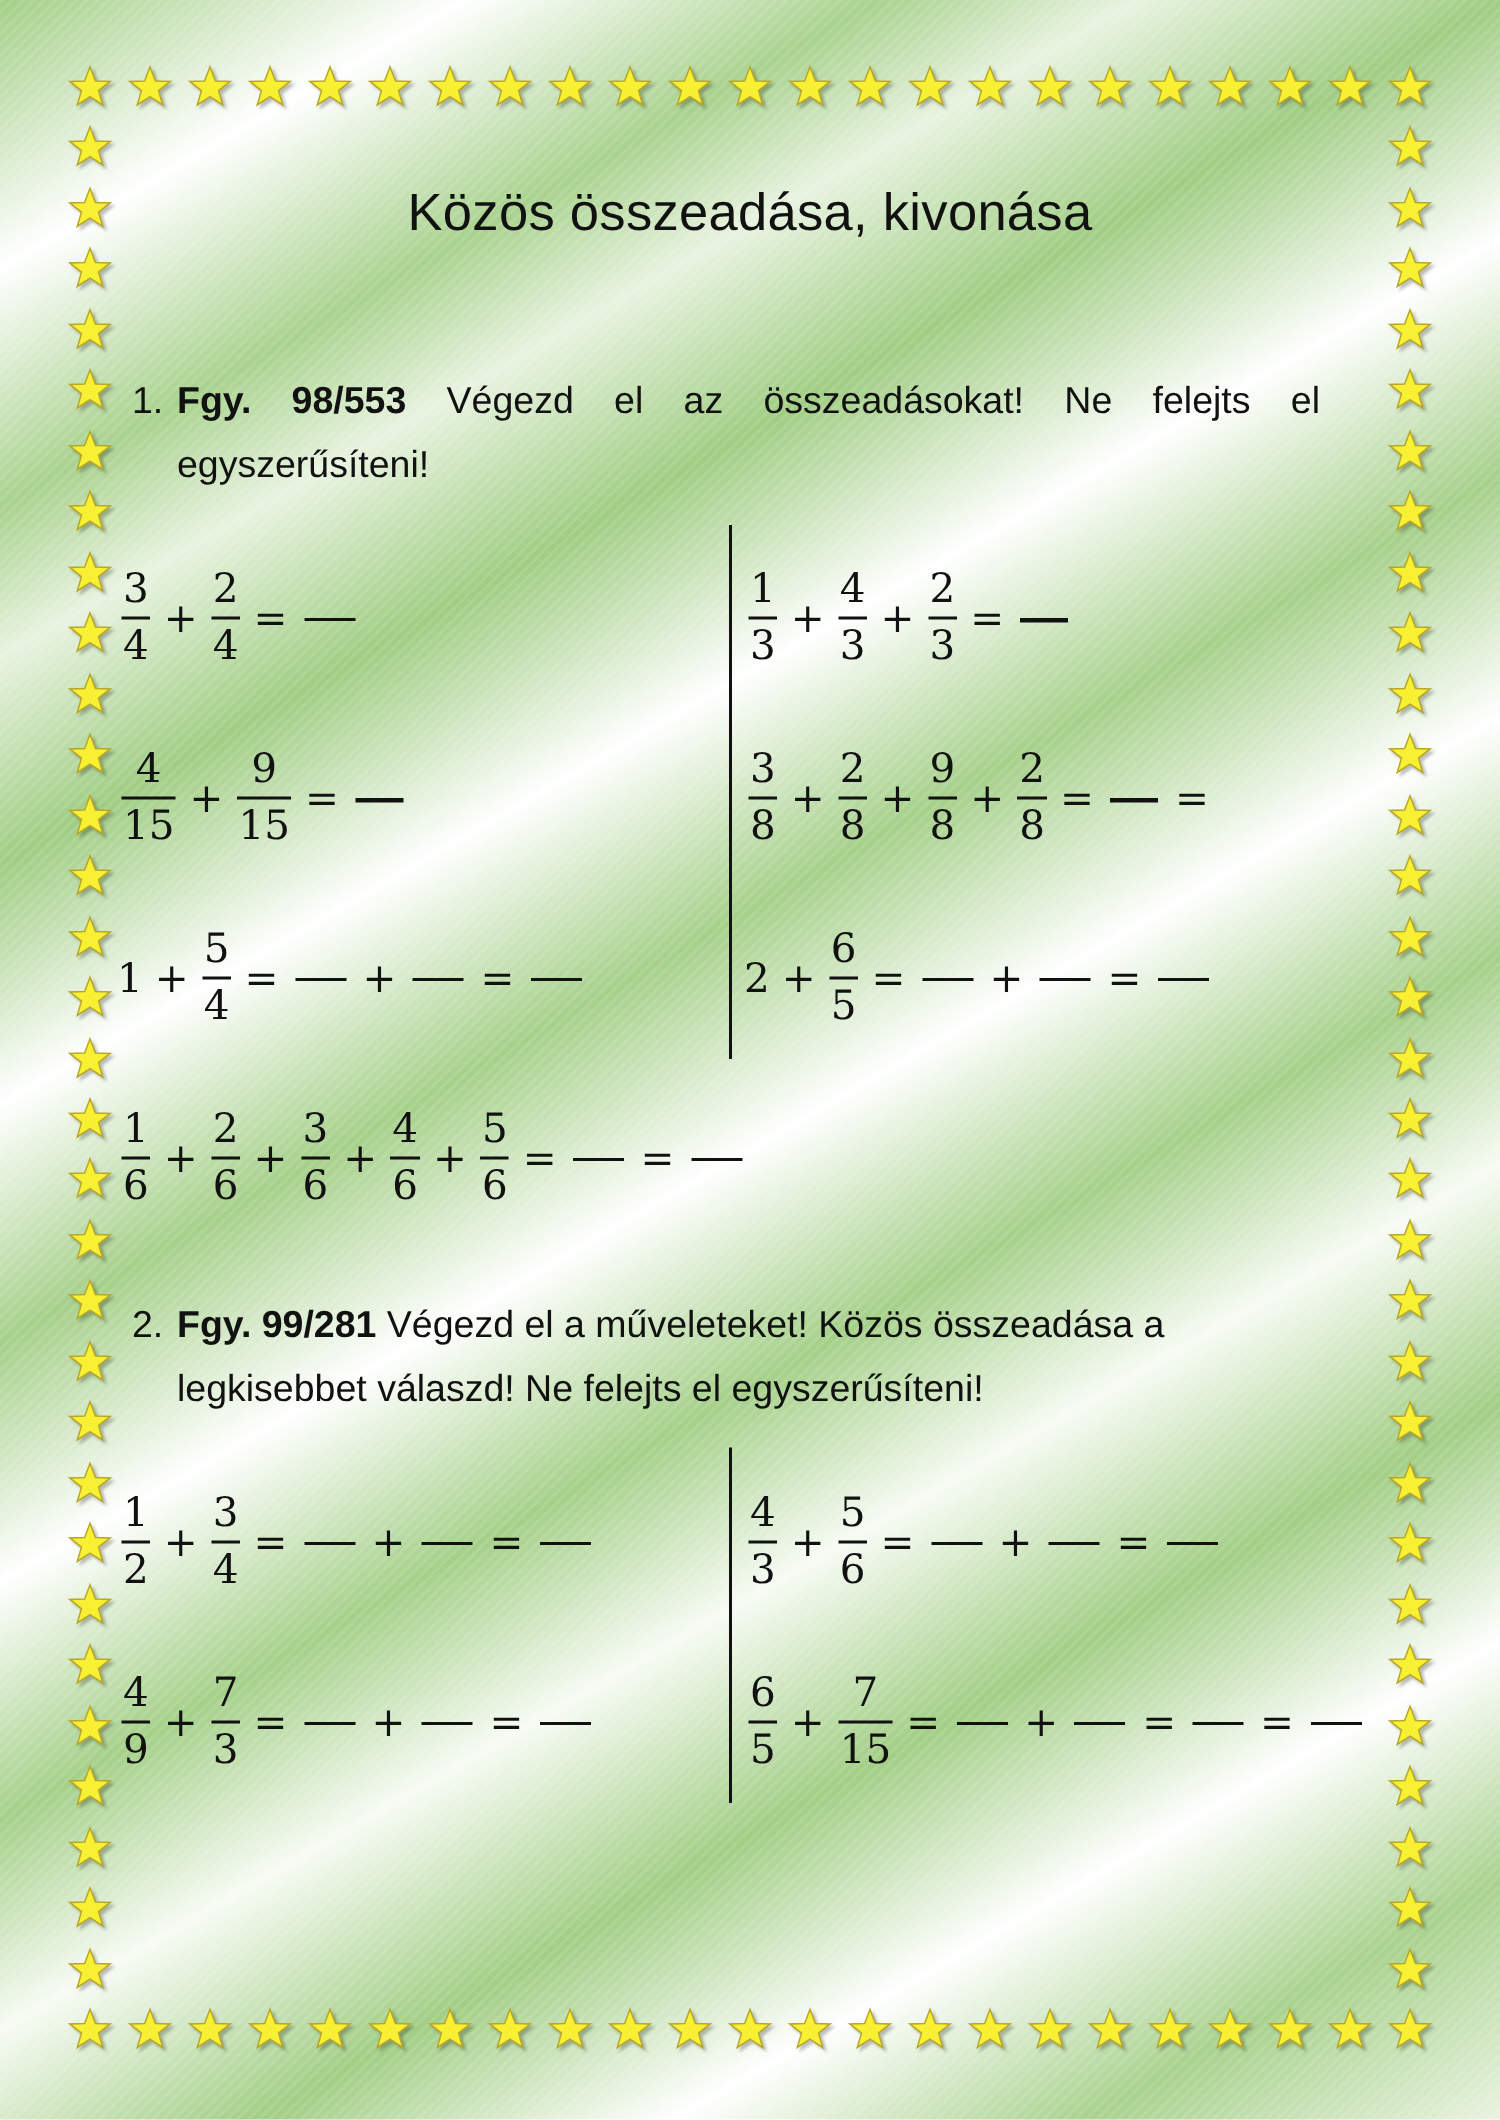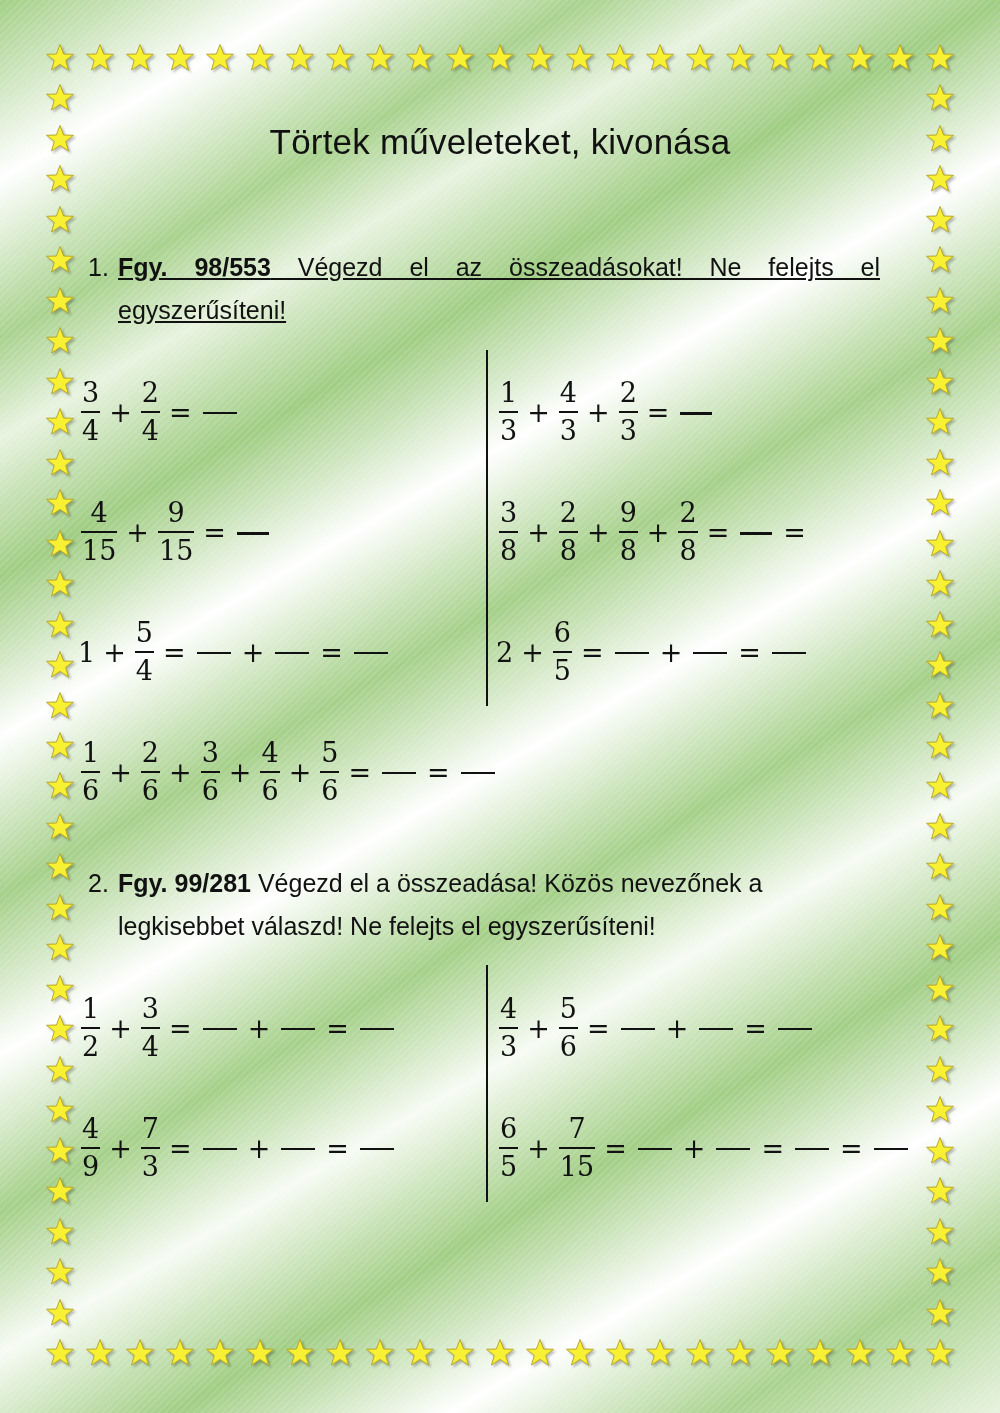--- a/index.html
+++ b/index.html
@@ -20,21 +20,21 @@
     .title {
       position: absolute; left: 0; right: 0; top: 122px; text-align: center;
       font-family: "Liberation Sans", sans-serif; font-size: 35px; letter-spacing: 0.2px;
     }
     .task {
       position: absolute; left: 88px; width: 792px;
       font-family: "Liberation Sans", sans-serif; font-size: 25px; line-height: 43px;
     }
     .task .num { position: absolute; left: 0; top: 0; }
     .task .body { margin-left: 30px; }
-    .task.justify .body { text-align: justify; text-align-last: left; text-decoration: underline; }
+    .task.justify .body { text-align: justify; text-align-last: left; }
     .task b { font-weight: bold; }
 
     .divider { position: absolute; width: 1.5px; background: #111; }
 
     .expr {
       position: absolute; display: flex; align-items: center; height: 80px;
       font-family: "DejaVu Serif", serif; font-size: 27px;
     }
     .frac { display: inline-flex; flex-direction: column; align-items: center; margin: 0 3px; }
     .frac .n, .frac .d { line-height: 30px; padding: 0 1px; }
@@ -583,21 +583,21 @@
         <polygon points="15,1.5 18.6,11 28.5,11.3 20.7,17.4 23.5,27 15,21.4 6.5,27 9.3,17.4 1.5,11.3 11.4,11" fill="#f8f033" stroke="#b7a62a" stroke-width="1" style="filter:drop-shadow(2px 2px 1px rgba(0,0,0,0.25))"></polygon>
       </svg>
     </div>
     <div class="star" style="left: 925px; top: 1297.53px;">
       <svg viewBox="0 0 30 30">
         <polygon points="15,1.5 18.6,11 28.5,11.3 20.7,17.4 23.5,27 15,21.4 6.5,27 9.3,17.4 1.5,11.3 11.4,11" fill="#f8f033" stroke="#b7a62a" stroke-width="1" style="filter:drop-shadow(2px 2px 1px rgba(0,0,0,0.25))"></polygon>
       </svg>
     </div>
   </div>
 
-<div class="title">Törtek műveleteket, kivonása</div>
+<div class="title">Közös összeadása, kivonása</div>
 
 <div class="task justify" style="top:246px;">
   <span class="num">1.</span>
   <div class="body"><b>Fgy. 98/553</b><span> Végezd el az összeadásokat! Ne felejts el egyszerűsíteni!</span></div>
 </div>
 
 <div class="divider" style="left:486px; top:350px; height:356px;"></div>
 
 <div class="expr" style="left:78px; top:372px;">
   <span class="frac">
@@ -745,21 +745,21 @@
       <span class="d">6</span>
     </span>
   <span class="op">=</span>
   <span class="blank"></span>
   <span class="op">=</span>
   <span class="blank"></span>
 </div>
 
 <div class="task" style="top:862px;">
   <span class="num">2.</span>
-  <div class="body"><b>Fgy. 99/281</b><span> Végezd el a összeadása! Közös nevezőnek a legkisebbet válaszd! Ne felejts el egyszerűsíteni!</span></div>
+  <div class="body"><b>Fgy. 99/281</b><span> Végezd el a műveleteket! Közös összeadása a legkisebbet válaszd! Ne felejts el egyszerűsíteni!</span></div>
 </div>
 
 <div class="divider" style="left:486px; top:965px; height:237px;"></div>
 
 <div class="expr" style="left:78px; top:988px;">
   <span class="frac">
       <span class="n">1</span>
       <span class="bar"></span>
       <span class="d">2</span>
     </span>

